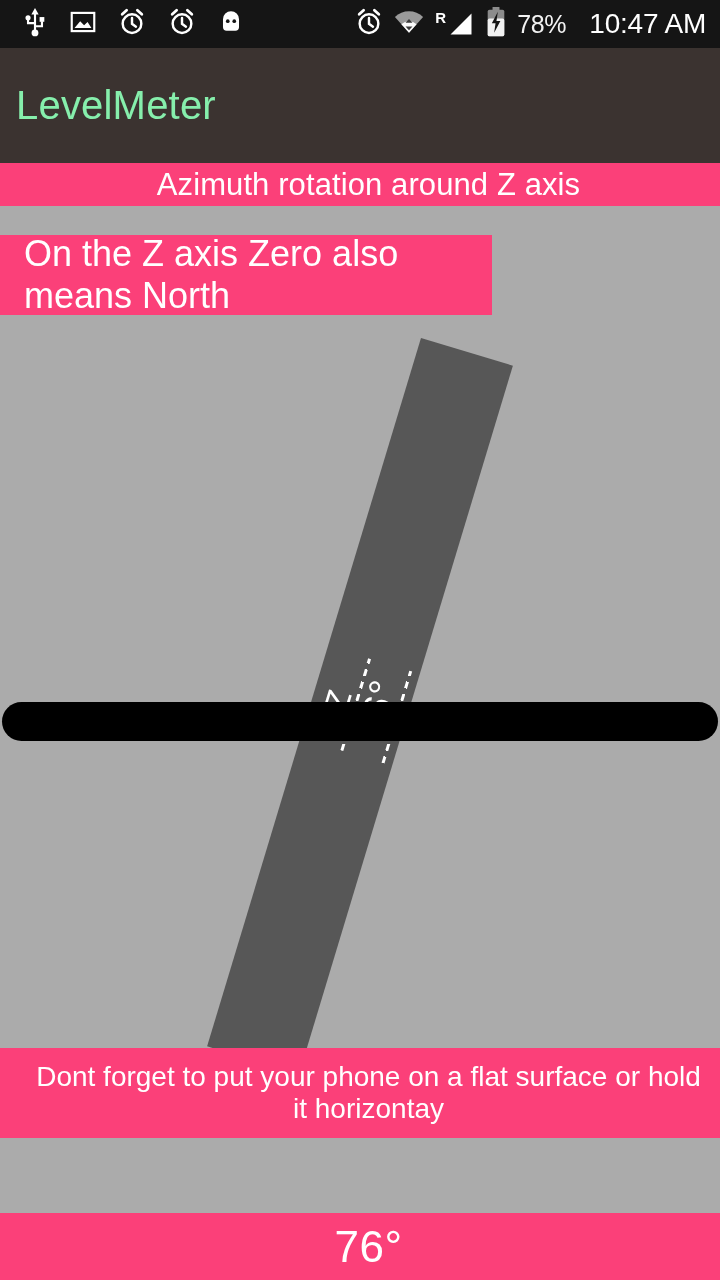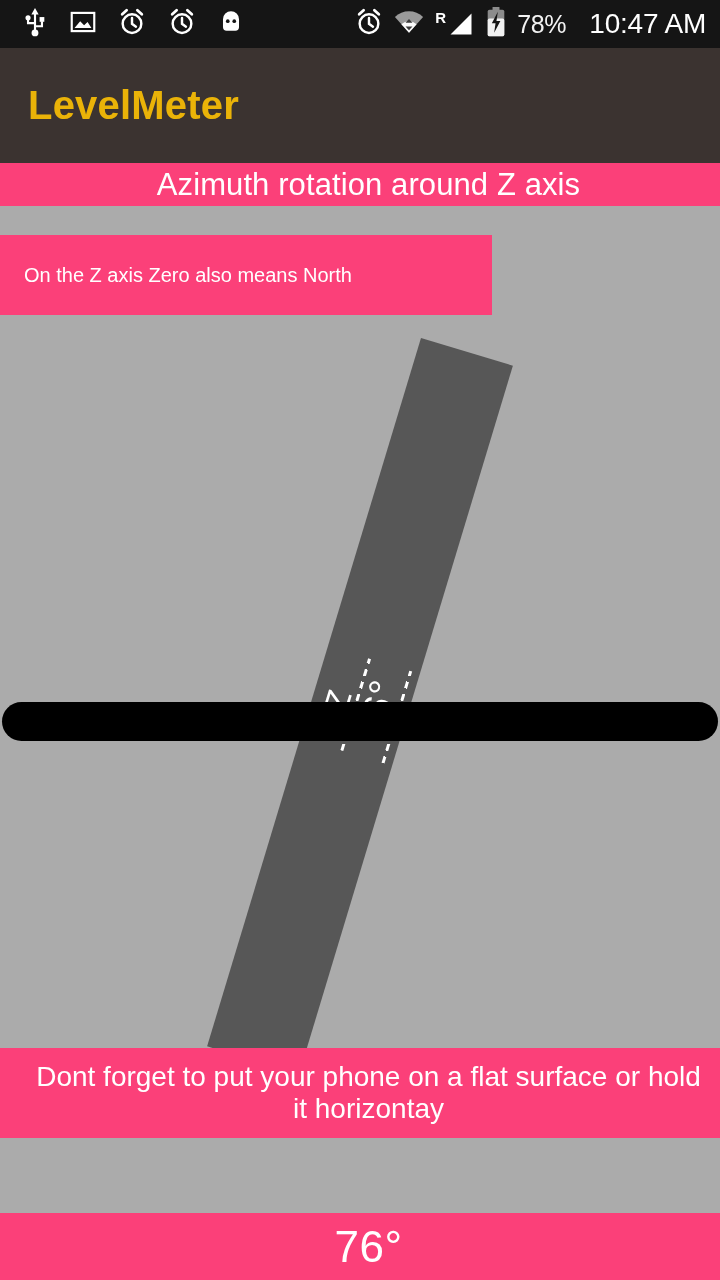--- a/index.html
+++ b/index.html
@@ -44,41 +44,41 @@
   }
 
   
   .actionbar {
     position:absolute; top:48px; left:0;
     width:720px; height:115px;
     background:#3b3330;
     display:flex; align-items:center;
   }
   .app-title {
-    color:#eab308; font-size:40px; font-weight:bold;
-    padding-left:28px; letter-spacing:0.2px;
+    color:#86efac; font-size:40px; font-weight:normal;
+    padding-left:16px; letter-spacing:0.2px;
   }
 
   
   .pink { background:#fb4079; color:#ffffff;padding-left:17px; }
 
   .banner-top {
     position:absolute; top:163px; left:0;
     width:720px; height:43px;
     display:flex; align-items:center; justify-content:center;
   }
   .banner-top span { font-size:31px; letter-spacing:0.1px; }
 
   .banner-note {
     position:absolute; top:235px; left:0;
     width:492px; height:80px;
     display:flex; align-items:center;
     padding-left:24px;
   }
-  .banner-note span { font-size:20px; }
+  .banner-note span { font-size:36px; }
 
   .banner-tip {
     position:absolute; top:1048px; left:0;
     width:720px; height:90px;
     display:flex; align-items:center; justify-content:center;
     text-align:center;
   }
   .banner-tip span { font-size:28px; line-height:1.15; padding:0 12px; }
 
   .banner-value {

